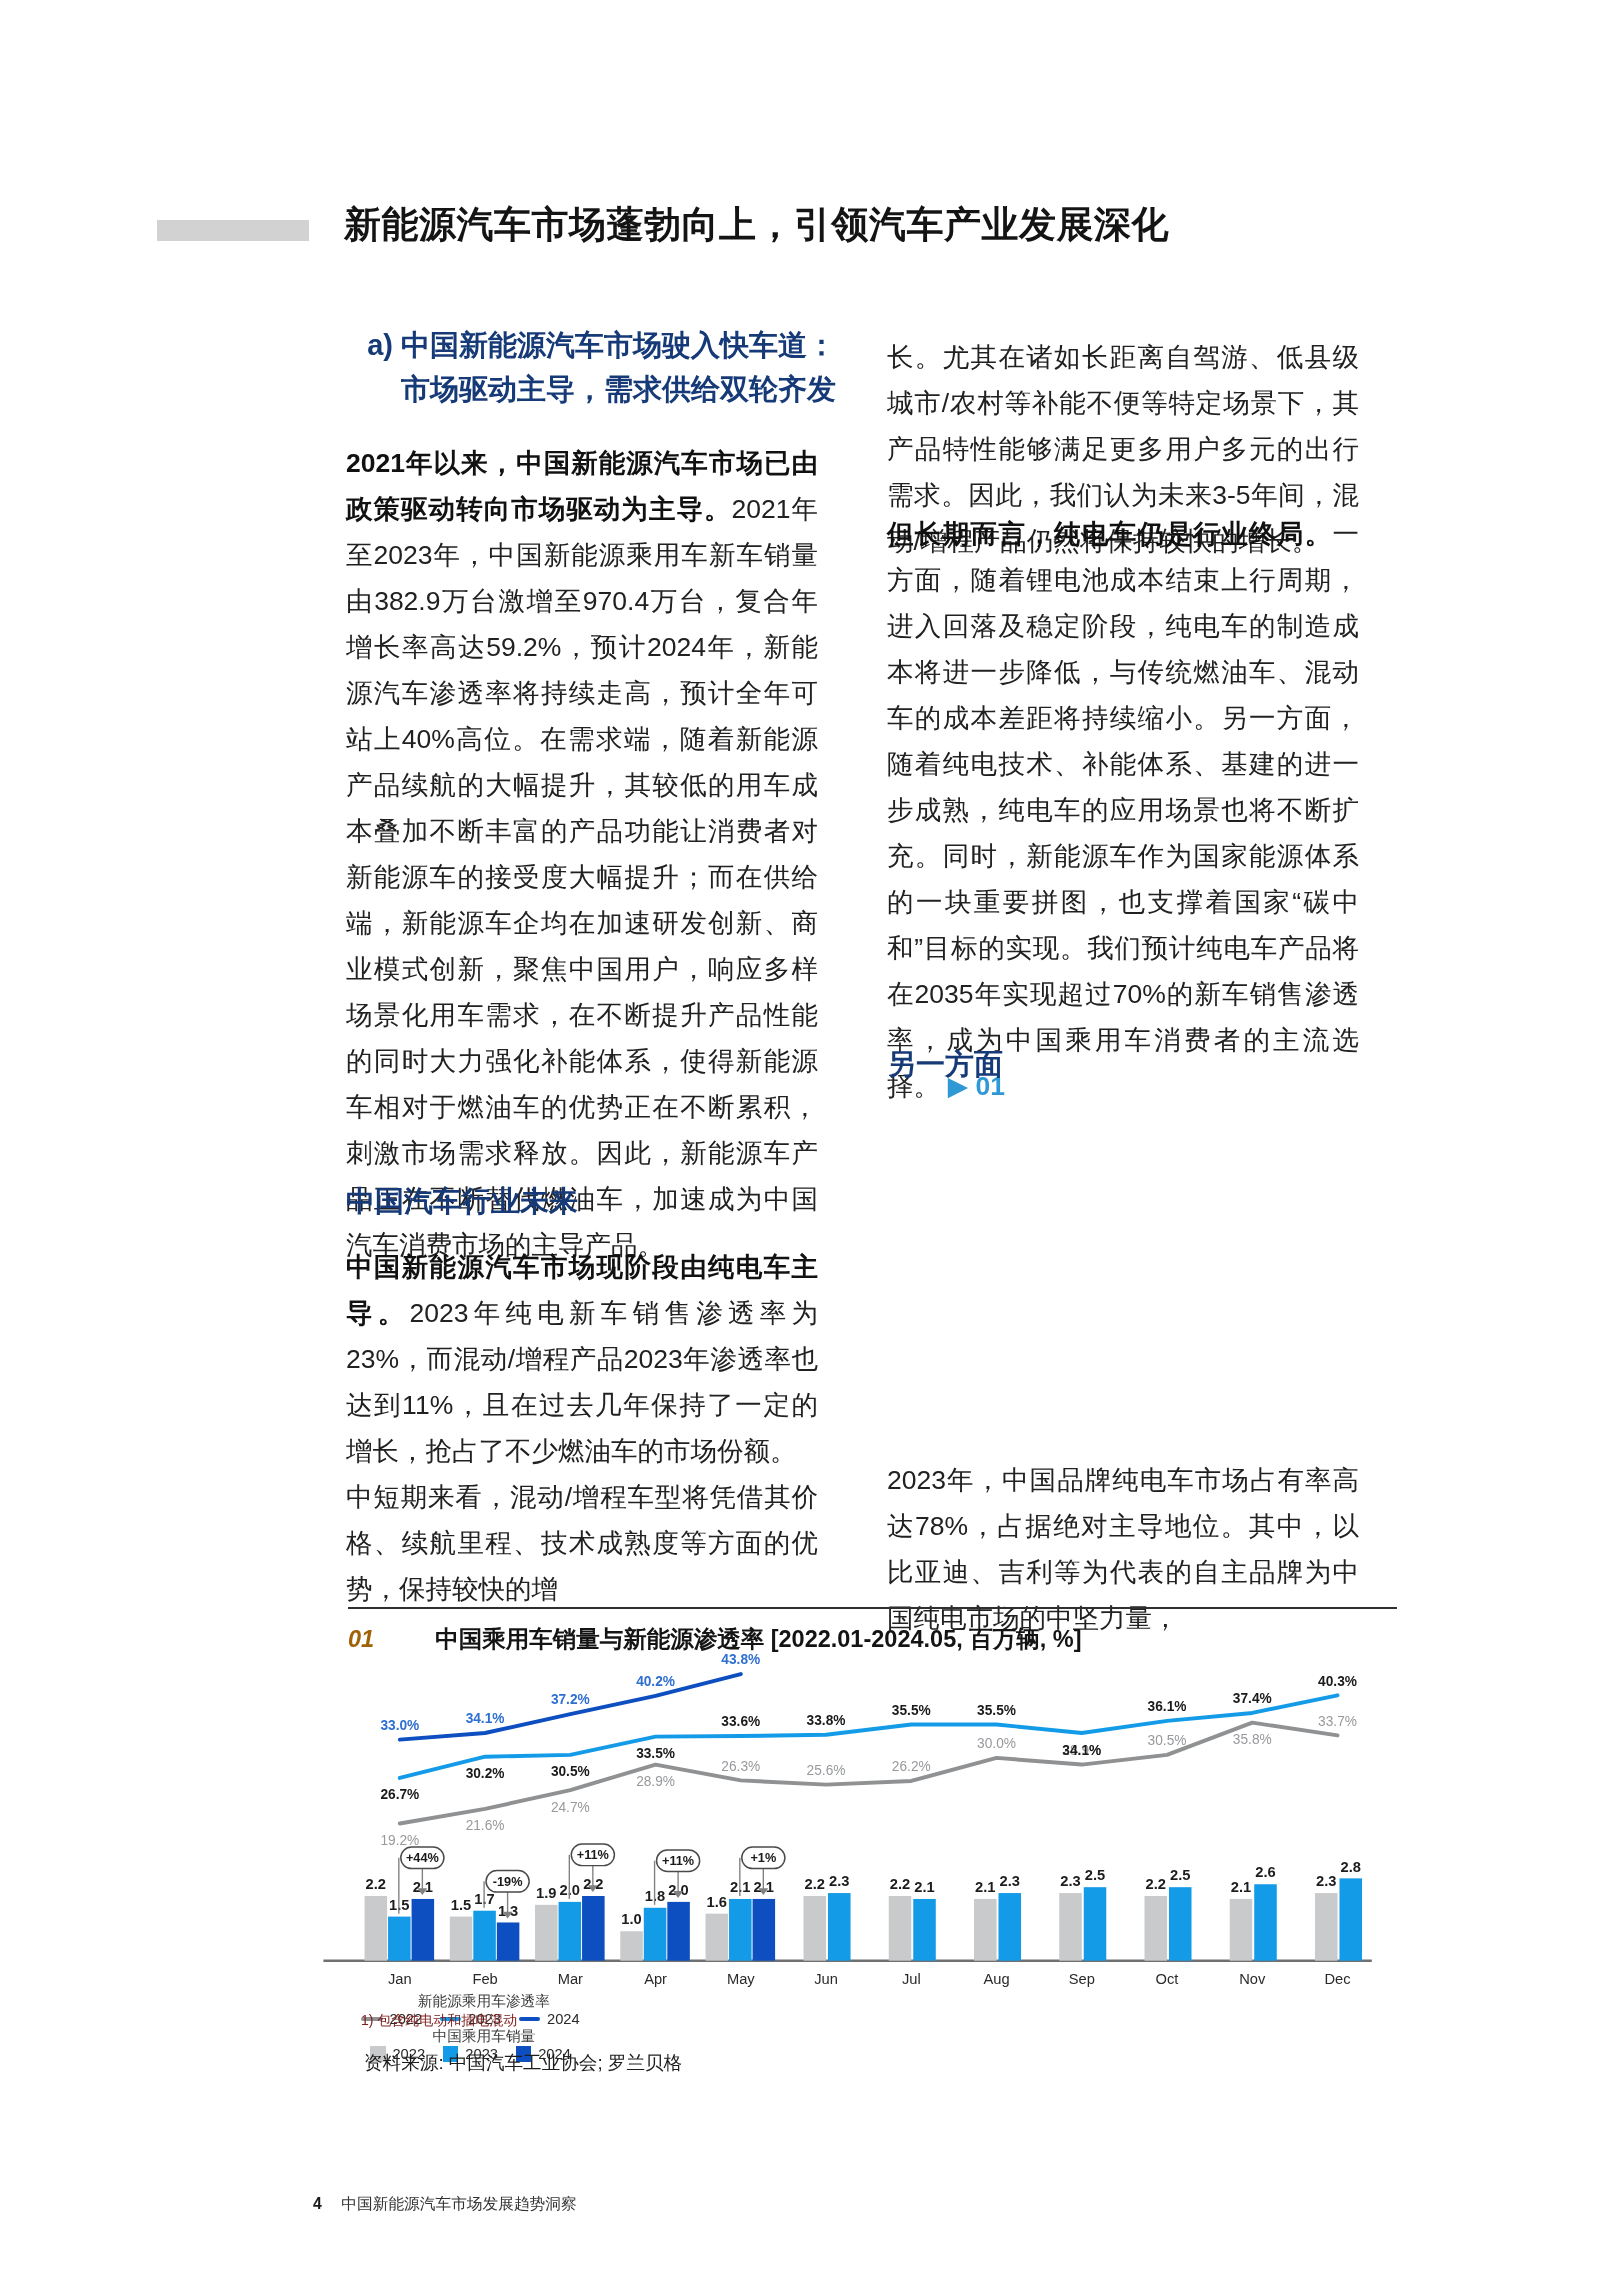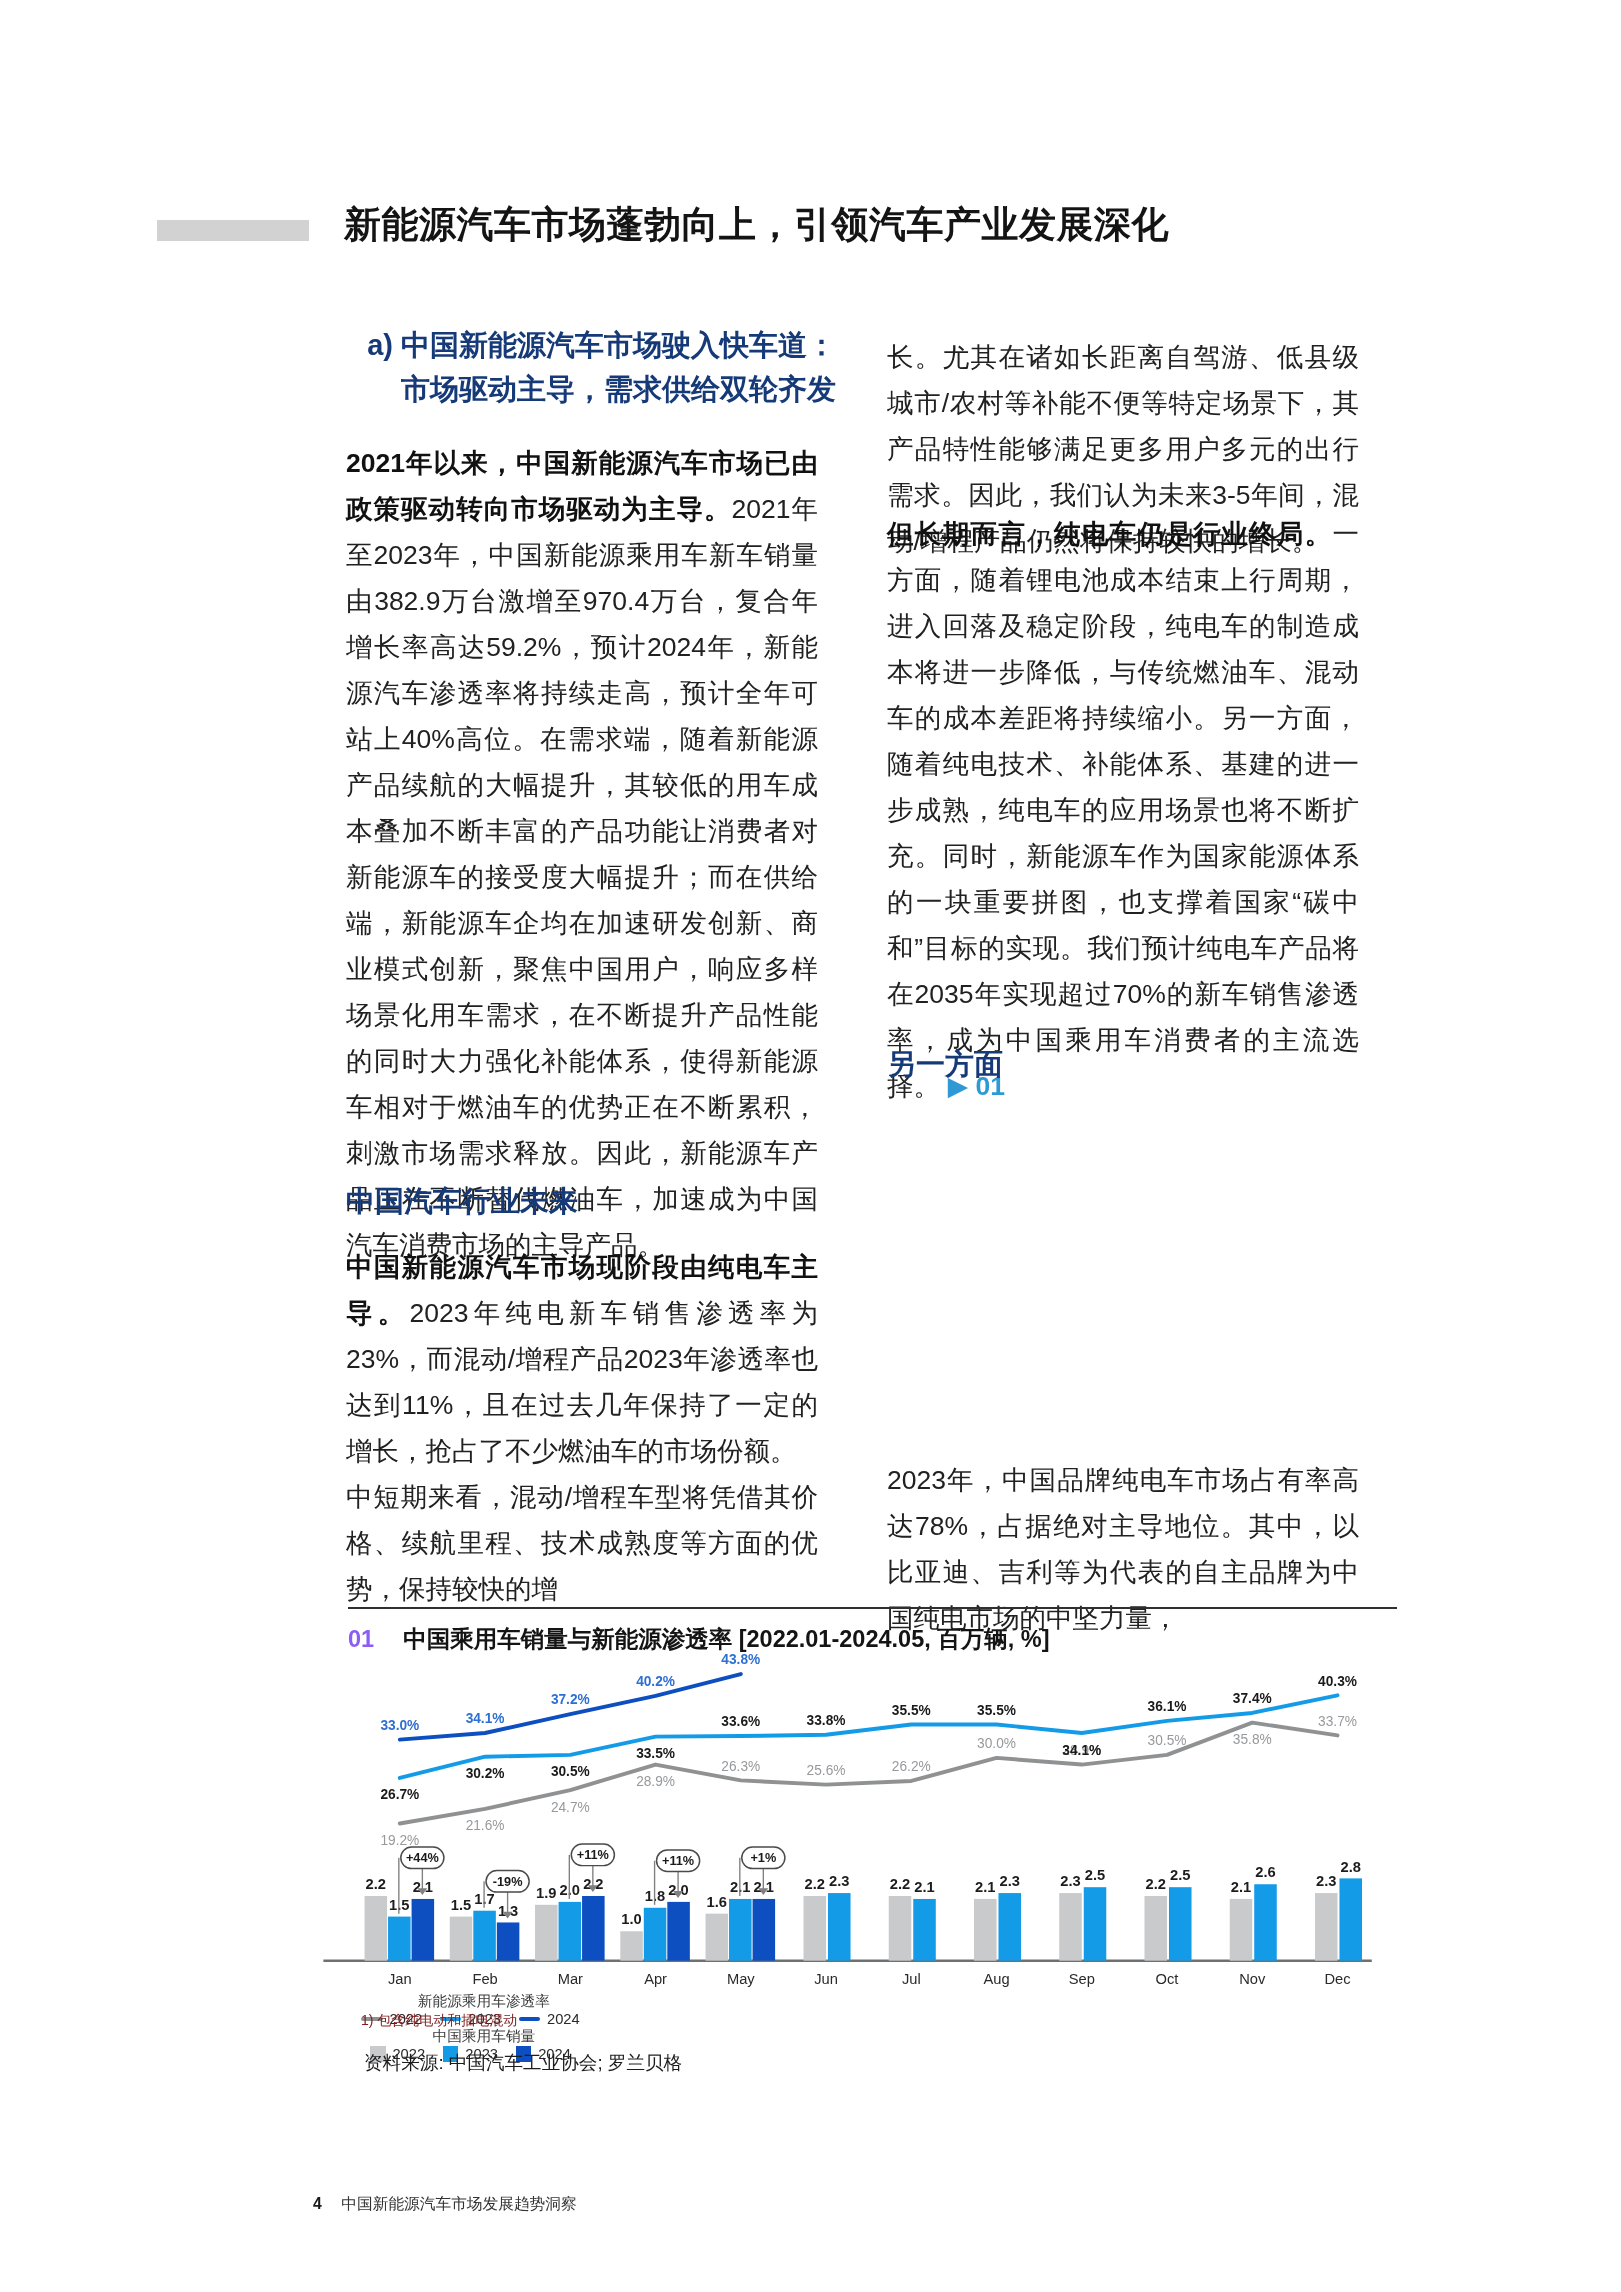--- a/index.html
+++ b/index.html
@@ -18,21 +18,21 @@
   .body-p b{color:#111;}
   .pa{left:346px;top:440px;}
   .pb{left:346px;top:1244px;}
   .pr1{left:887px;top:334px;}
   .pr2{left:887px;top:511px;}
   .pc1{left:887px;top:1099px;}
   .pc2{left:887px;top:1457px;}
   .ref{color:#2f99d6;font-weight:700;margin-left:7.8px;white-space:nowrap;}
   .chart-rule{left:348px;top:1607px;width:1049px;height:2px;background:#2f2f2f;}
   .chart-head{left:348px;top:1623px;width:1059px;font-size:23.5px;font-weight:700;white-space:nowrap;}
-  .chart-head .num{color:#8b5cf6;margin-right:29px;}
+  .chart-head .num{color:#a16207;margin-right:61px;font-style:italic;}
   .chart-head .ctitle{color:#141414;}
   #chart-svg{left:294px;top:1647px;}
   .bar-label{font:700 15px "Liberation Sans","DejaVu Sans",sans-serif;fill:#1d1d1d;}
   .line-label{font-family:"Liberation Sans","DejaVu Sans",sans-serif;font-size:14px;}
   .month-label{font:400 15px "Liberation Sans","DejaVu Sans",sans-serif;fill:#2a2a2a;}
   .ann-label{font:700 13px "Liberation Sans","DejaVu Sans",sans-serif;fill:#1a1a1a;}
   .legend{left:361px;top:1992px;display:flex;align-items:center;font-size:14.7px;color:#2a2a2a;white-space:nowrap;flex-direction:column;}
   .lg-title{color:#3c3c3c;margin-right:23.5px;}
   .lg-group{display:flex;align-items:center;margin-right:33px;}
   .lg-item{display:flex;align-items:center;margin-right:17.6px;}

